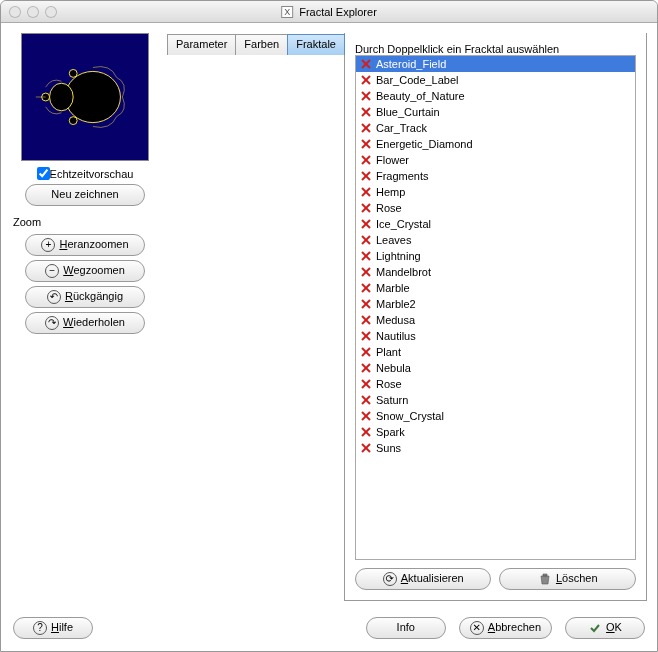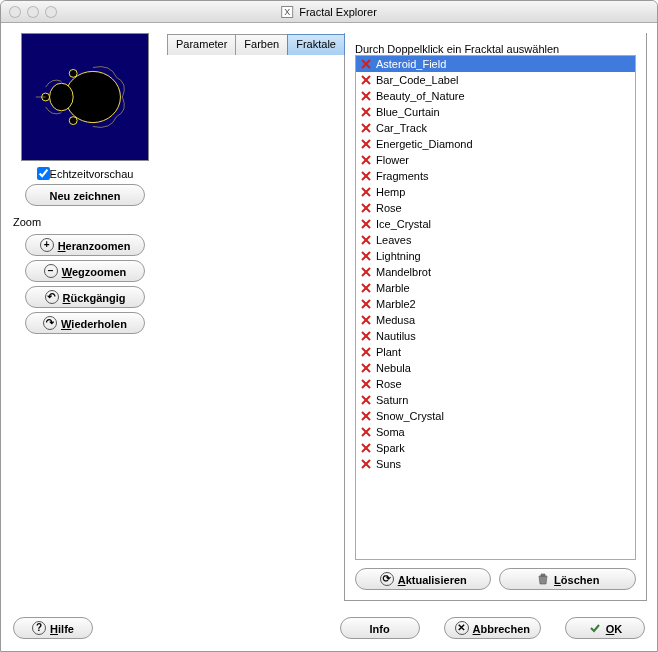--- a/index.html
+++ b/index.html
@@ -15,21 +15,21 @@
 
 .content { flex: 1; display: flex; padding: 10px 10px 8px 10px; gap: 8px; }
 
 .leftcol { width: 148px; display: flex; flex-direction: column; align-items: center; gap: 4px; }
 .preview { width: 128px; height: 128px; border: 1px solid #888; background: #06006a; position: relative; overflow: hidden; }
 .preview svg { width:100%; height:100%; }
 
 .chkrow { display: flex; align-items: flex-end; margin-top: 2px; }
 .chkrow input { width: 13px; height: 13px; }
 
-.btn { background: linear-gradient(#fdfdfd, #e5e5e5); border: 1px solid #9a9a9a; border-radius: 12px; padding: 3px 10px; cursor: pointer; display: inline-flex; align-items: flex-end; justify-content: center; gap: 4px; min-height: 22px; color: #000; font-weight: bold; }
+.btn { background: linear-gradient(#fdfdfd, #e5e5e5); border: 1px solid #9a9a9a; border-radius: 12px; padding: 3px 10px; cursor: pointer; display: inline-flex; align-items: flex-start; justify-content: center; gap: 4px; min-height: 22px; color: #000; }
 .btn u { text-decoration: underline; }
 .btn .icn { width: 14px; height: 14px; display: inline-flex; align-items: center; justify-content: center; }
 
 .leftcol .btn { width: 120px; }
 
 .zoomlabel { align-self: flex-start; margin: 6px 0 2px 2px; color: #000; }
 .zoombtns { display: flex; flex-direction: column; gap: 4px; align-items: center; }
 
 .rightcol { flex: 1; display: flex; flex-direction: row; }
 
@@ -49,21 +49,21 @@
 
 .listitem { display: flex; align-items: center; gap: 4px; padding: 1px 4px; cursor: pointer; height: 16px; }
 .listitem.selected { background: #3f7bdc; color: #fff; }
 .xmark { width: 12px; height: 12px; flex-shrink: 0; }
 .xmark svg { width:12px; height:12px; display:block; }
 
 .listbtns { display: flex; gap: 8px; margin-top: 8px; }
 .listbtns .btn { flex: 1; }
 
 .bottombar { display: flex; justify-content: space-between; align-items: center; padding: 8px 12px 12px 12px; }
-.bottombar .right { display: flex; gap: 24px; }
+.bottombar .right { display: flex; gap: 13px; }
 .bottombar .btn { min-width: 80px; }
 
 .circle-icon { border: 1.5px solid #555; border-radius: 50%; width: 14px; height: 14px; display:inline-flex; align-items:center; justify-content:center; font-size:10px; line-height:1; }
 </style>
 </head>
 <body>
 
 <div class="window">
 
   <div class="titlebar">
@@ -357,29 +357,20 @@
                 </span>
                 <span>Snow_Crystal</span>
               </div>
               <div class="listitem">
                 <span class="xmark">
                   <svg viewBox="0 0 12 12">
                     <line x1="2" y1="2" x2="10" y2="10" stroke="#d02020" stroke-width="2"></line>
                     <line x1="10" y1="2" x2="2" y2="10" stroke="#d02020" stroke-width="2"></line>
                   </svg>
                 </span>
-                <span>Soma</span>
-              </div>
-              <div class="listitem">
-                <span class="xmark">
-                  <svg viewBox="0 0 12 12">
-                    <line x1="2" y1="2" x2="10" y2="10" stroke="#d02020" stroke-width="2"></line>
-                    <line x1="10" y1="2" x2="2" y2="10" stroke="#d02020" stroke-width="2"></line>
-                  </svg>
-                </span>
                 <span>Spark</span>
               </div>
               <div class="listitem">
                 <span class="xmark">
                   <svg viewBox="0 0 12 12">
                     <line x1="2" y1="2" x2="10" y2="10" stroke="#d02020" stroke-width="2"></line>
                     <line x1="10" y1="2" x2="2" y2="10" stroke="#d02020" stroke-width="2"></line>
                   </svg>
                 </span>
                 <span>Suns</span>

